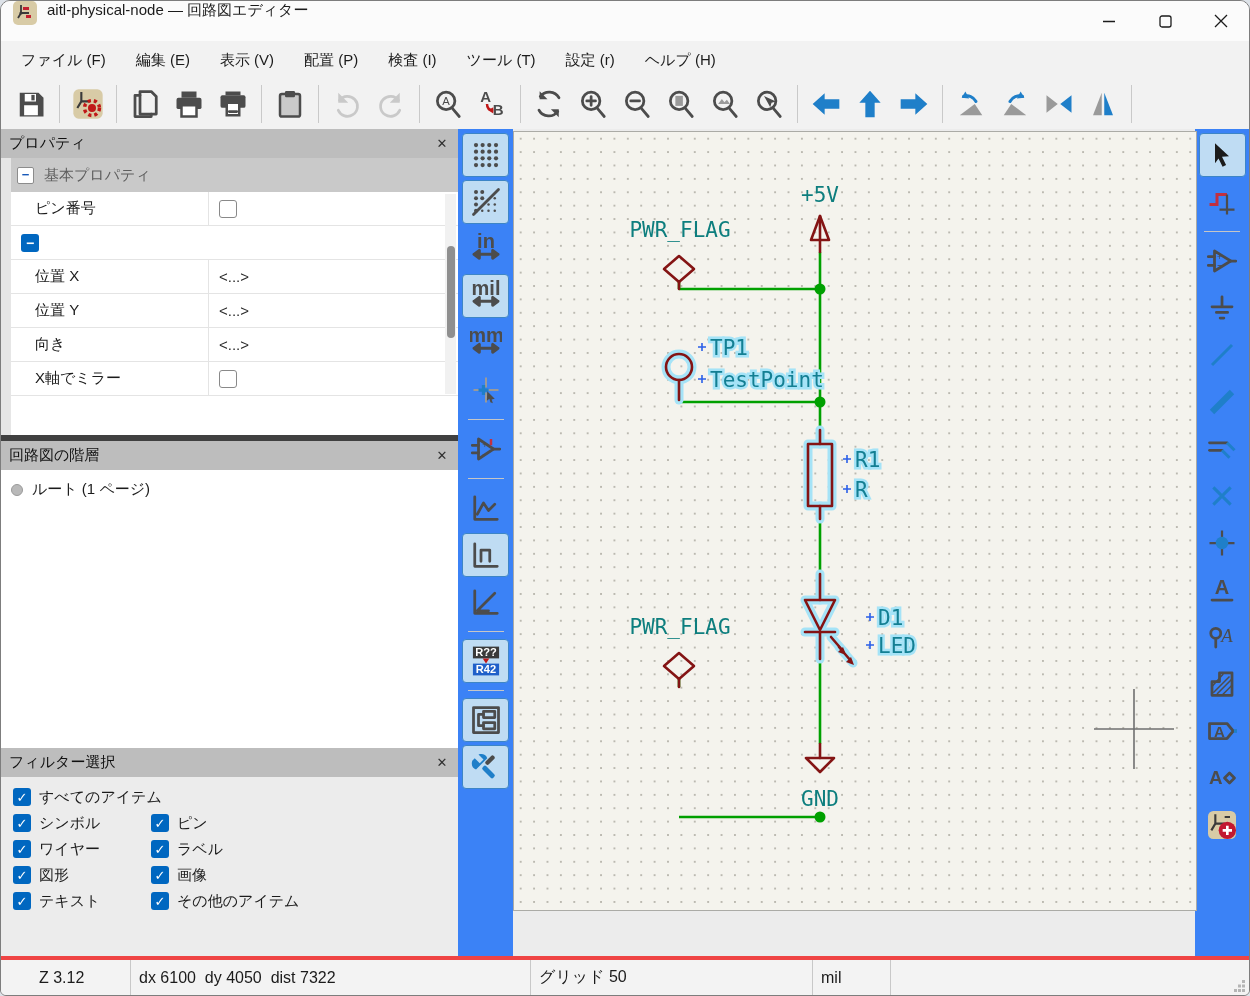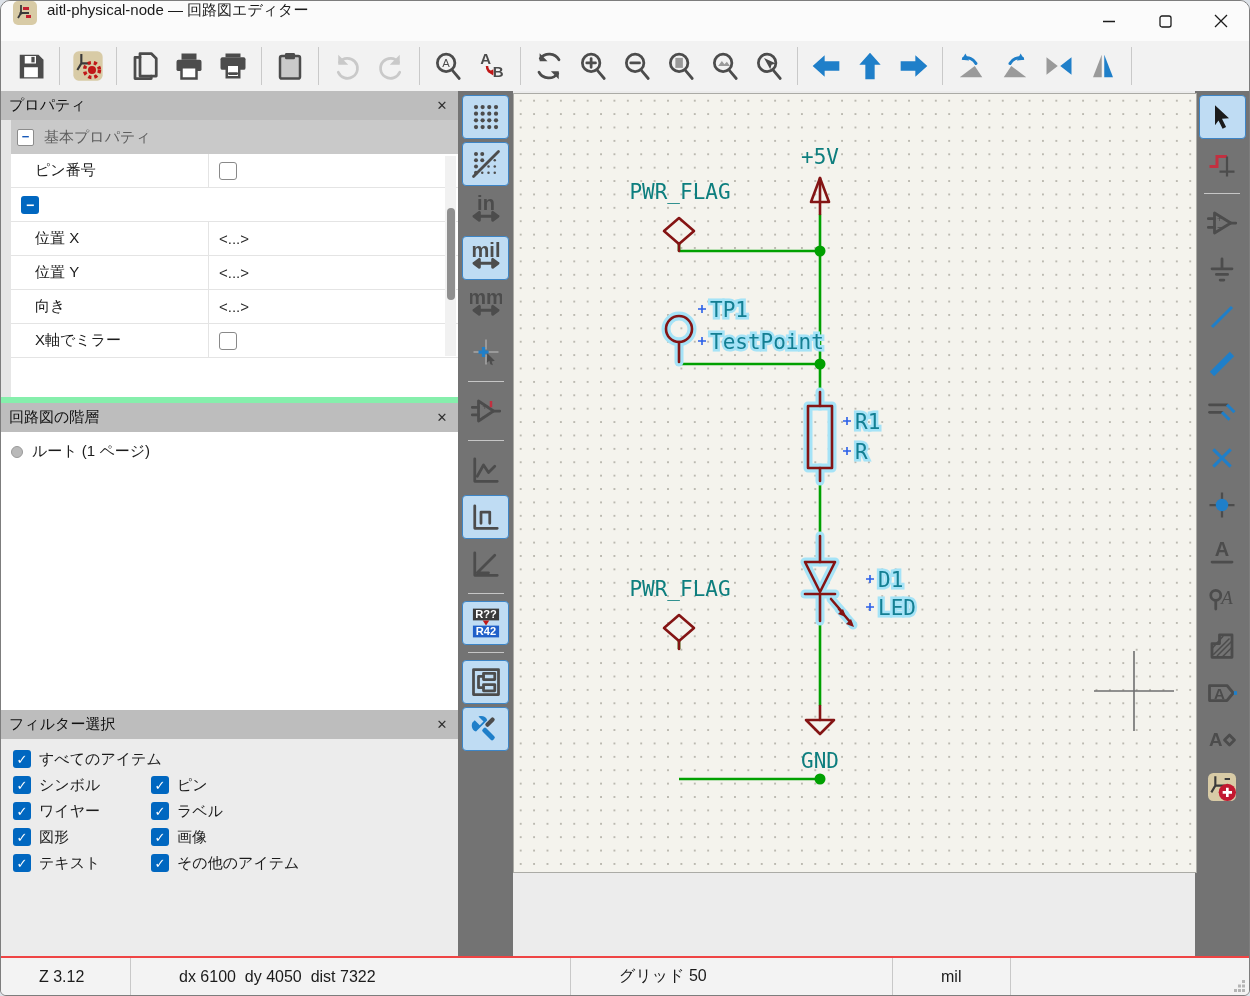--- a/index.html
+++ b/index.html
@@ -28,21 +28,21 @@
   .dis { stroke:#C9C9C9; }
   .disf { fill:#C9C9C9; }
   .blu { fill:#1F7FC9; stroke:none; }
   .blus { stroke:#1F7FC9; fill:none; stroke-width:2.4; stroke-linecap:round; }
   .gry { fill:#9A9A9A; stroke:none; }
 
   
   .main { flex:1 1 auto; display:flex; min-height:0; }
 
   
-  .dock { width:457px; flex:0 0 457px; background:#86efac; display:flex; flex-direction:column; }
+  .dock { width:457px; flex:0 0 457px; background:#404040; display:flex; flex-direction:column; }
   .pane-header { height:29px; background:#BDBDBD; display:flex; align-items:center; padding:0 8px; flex:0 0 29px;}
   .pane-title { font-size:15px; color:#101010; }
   .pane-close { margin-left:auto; font-size:13px; color:#303030; width:16px; text-align:center; }
   .props-pane { height:306px; flex:0 0 306px; display:flex; flex-direction:column; }
   .sel-info { height:38px; background:#EFEFEF; display:flex; align-items:center; padding-left:10px; font-size:15px; color:#1b1b1b; border-bottom:1px solid #DADADA; flex:0 0 38px;}
   .props-grid { flex:1 1 auto; background:#fff; position:relative; overflow:hidden; border-left:10px solid #E6E6E6;}
   .sect-header { height:34px; background:#C9C9C9; display:flex; align-items:center; gap:10px; padding-left:2px; }
   .collapse-box { width:17px; height:17px; background:#fff; border:1px solid #8c8c8c; border-radius:2px; display:flex; align-items:center; justify-content:center; margin-left:4px;}
   .collapse-box span { color:#1859B8; font-weight:bold; font-size:13px; line-height:1; margin-top:-2px;}
   .sect-title { font-size:15px; color:#5E5E5E;text-align:center; }
@@ -61,21 +61,21 @@
   .hier-body { flex:1; background:#fff; padding:10px 0 0 10px; }
   .hier-item { display:flex; align-items:center; gap:9px; font-size:15px; color:#1b1b1b;}
   .hier-dot { width:12px; height:12px; border-radius:50%; background:#B9B9B9; border:1px solid #9a9a9a;}
 
   .filter-pane { flex:1 1 auto; display:flex; flex-direction:column; }
   .filter-body { flex:1; background:#ECECEC; padding:10px 0 0 12px; }
   .filter-row { display:grid; grid-template-columns:138px auto; margin-bottom:6px; }
   .filter-item { display:flex; align-items:center; gap:8px; font-size:15px; color:#1b1b1b; height:20px;}
 
   
-  .toolcol { width:55px; flex:0 0 55px; background:#737373; display:flex; flex-direction:column; align-items:center; padding-top:4px; }
+  .toolcol { width:55px; flex:0 0 55px; background:#3b82f6; display:flex; flex-direction:column; align-items:center; padding-top:4px; }
   .toolcol-r { width:54px; flex:0 0 54px; }
   .vbtn { width:47px; height:44px; display:flex; align-items:center; justify-content:center; border-radius:4px; margin-bottom:3px; flex:0 0 44px;}
   .sel { background:#BFDCF3; border:1.5px solid #3D85C6; }
   .vsep { width:36px; height:1px; background:#C6C6C6; margin:4px 0 7px 0; flex:0 0 1px;}
   .unit-txt { font-size:15px; fill:#4C4C4C; font-weight:bold; font-family:"Liberation Sans",sans-serif;}
 
   
   .canvas-wrap { flex:1 1 auto; background:#ECECEC; position:relative; }
   .canvas { position:absolute; left:0; top:2px; width:684px; height:780px; background:#F4F3ED; border:1px solid #ABABA6;
             background-image:radial-gradient(circle, #BBB9B0 0.9px, rgba(0,0,0,0) 1px); background-size:13.4px 13.4px; }
@@ -83,21 +83,21 @@
   text.schem { font-family:"DejaVu Sans Mono", monospace; font-size:21px; }
   text.pwr { fill:#0D7E7E; }
   text.field { fill:#137F93; paint-order:stroke; stroke:#A5E3F7; stroke-width:5px; }
   .halo { stroke:#A5E3F7; stroke-width:9; fill:none; stroke-linecap:round; stroke-linejoin:round;}
   .sym { stroke:#841414; stroke-width:2.6; fill:none; stroke-linecap:round; stroke-linejoin:round;}
   .wire { stroke:#00A000; stroke-width:2.6; fill:none; }
   .junc { fill:#00A000; }
   .plusm { stroke:#2A5FE8; stroke-width:1.6; fill:none;}
 
   
-  .statusbar { height:39px; flex:0 0 39px; background:#F3F3F3; border-top:2px solid #ef4444; display:flex; align-items:stretch; font-size:16px; color:#1b1b1b;gap:40px;}
+  .statusbar { height:39px; flex:0 0 39px; background:#F3F3F3; border-top:4px solid #ef4444; display:flex; align-items:stretch; font-size:16px; color:#1b1b1b;}
   .sseg { display:flex; align-items:center; white-space:pre; padding-left:8px; border-right:1px solid #C8C8C8;}
   .grip { margin-left:auto; width:18px; display:flex; align-items:flex-end; justify-content:flex-end; padding:0 3px 3px 0;}
 </style>
 </head>
 <body>
 
 <div class="window">
 
   <div class="titlebar">
     <div class="app-icon">
@@ -121,20 +121,30 @@
           </svg>
         </div>
       <div class="win-btn">
           <svg width="14" height="14" viewBox="0 0 14 14">
             <path d="M1 1 13 13 M13 1 1 13" stroke="#1b1b1b" stroke-width="1.3"></path>
           </svg>
         </div>
     </div>
   </div>
 
+  <div class="menubar">
+    <span class="menu-item">ファイル (F)</span>
+    <span class="menu-item">編集 (E)</span>
+    <span class="menu-item">表示 (V)</span>
+    <span class="menu-item">配置 (P)</span>
+    <span class="menu-item">検査 (I)</span>
+    <span class="menu-item">ツール (T)</span>
+    <span class="menu-item">設定 (r)</span>
+    <span class="menu-item">ヘルプ (H)</span>
+  </div>
 
   <div class="toolbar">
     <div class="tbtn">
       <svg width="30" height="30" viewBox="0 0 24 24">
         <path class="icf" d="M3 3h15l4 4v15H3z"></path>
           <rect x="7" y="4" width="9" height="6" fill="#fff"></rect>
           <rect x="12.3" y="4.7" width="2.6" height="4.4" class="icf"></rect>
           <rect x="6.5" y="13" width="11" height="8" fill="#fff"></rect>
       </svg>
     </div>

